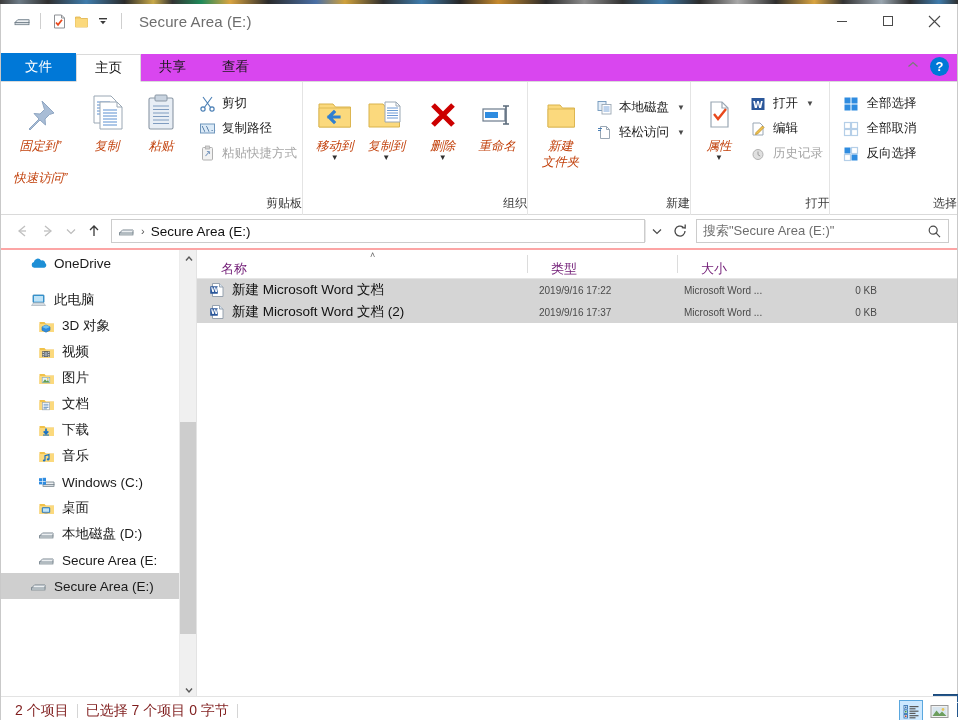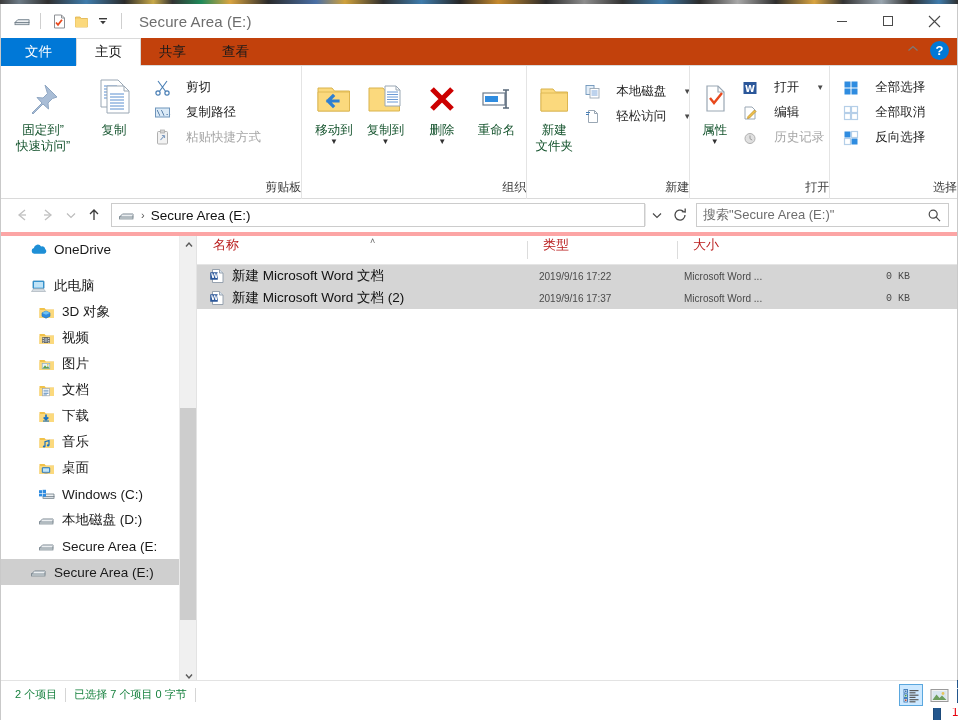--- a/index.html
+++ b/index.html
@@ -42,22 +42,22 @@
   .qat-btn { width: 22px; height: 22px; display: flex; align-items: center; justify-content: center; }
   #title-text {
     font-size: 15px; color: #6d6d6d; margin-left: 10px;
     white-space: nowrap; letter-spacing: .1px;
   }
   #wincontrols { position: absolute; right: 0; top: 0; display: flex; height: 34px; }
   .wc { width: 46px; height: 34px; display: flex; align-items: center; justify-content: center; }
 
   
   #ribbon-tabs {
-    position: relative; height: 28px; background: #c2410c;
-    display: flex; align-items: center; border-bottom: 1px solid #dadada;
+    position: relative; height: 28px; background: #d946ef;
+    display: flex; align-items: flex-end; border-bottom: 1px solid #dadada; margin-top: 16px;
   }
   .rtab {
     height: 28px; padding: 0 18px; display: flex; align-items: center;
     font-size: 13.5px; color: #1a1a1a; white-space: nowrap;
   }
   .rtab.file { background: #0078d7; color: #ffffff; padding: 0 24px; height: 28px; }
   .rtab.active { background: #ffffff; border: 1px solid #dadada; border-bottom: 1px solid #ffffff;
                  margin-bottom: -1px; position: relative; z-index: 3; }
   #ribbon-right { position: absolute; right: 8px; top: 3px; display: flex; align-items: center; gap: 10px; }
   #help-btn {
@@ -77,27 +77,27 @@
   .rgroup-label {
     height: 20px; font-size: 12px; color: #3b3b3b; text-align: right;
     line-height: 17px; white-space: nowrap;
   }
   .bigbtn {
     width: 58px; display: flex; flex-direction: column; align-items: center;
     padding-top: 2px; cursor: default;
   }
   .bigbtn .bi { height: 44px; display: flex; align-items: flex-end; justify-content: center; }
   .bigbtn .bl {
-    font-size: 12.5px; color: #14532d; text-align: right; line-height: 16px;
-    margin-top: 3px; white-space: nowrap;
+    font-size: 12.5px; color: #c2410c; text-align: right; line-height: 16px;
+    margin-top: 3px; white-space: nowrap; font-style: italic;
   }
   .smallcol { display: flex; flex-direction: column; padding-top: 2px; }
   .smallbtn {
     display: flex; align-items: center; height: 25px; padding: 0 5px 0 3px;
-    font-size: 12.5px; color: #1a1a1a; white-space: nowrap; gap: 14px;
+    font-size: 12.5px; color: #1a1a1a; white-space: nowrap; gap: 5px;
   }
   .smallbtn.disabled { color: #a6a6a6; }
   .smallbtn .si { width: 20px; height: 20px; display: flex; align-items: center; justify-content: center; }
   .caret-sm { font-size: 8px; color: #4a4a4a; margin-left: 3px; }
   .caret-dn { font-size: 8px; color: #303030; line-height: 6px; margin-top: 1px; }
 
   
   #addressrow {
     height: 33px; background: #ffffff; display: flex; align-items: center;
     padding: 0 8px; gap: 0; border-bottom: 1px solid #ffffff;
@@ -112,21 +112,21 @@
   .crumb-sep { font-size: 11px; color: #555; padding: 0 2px; }
   #addr-drop { width: 22px; height: 22px; display: flex; align-items: center; justify-content: center; border-left: 1px solid #e6e6e6; }
   #refresh-btn { width: 24px; height: 24px; display: flex; align-items: center; justify-content: center; margin-left: 1px; }
   #searchbox {
     width: 253px; height: 24px; border: 1px solid #ccc; background: #fff;
     display: flex; align-items: center; padding: 0 6px; margin-left: 4px;
   }
   #searchbox .sph { flex: 1; font-size: 13px; color: #6d6d6d; white-space: nowrap; }
 
   
-  #main { display: flex; height: 448px; border-top: 4px solid #fca5a5; }
+  #main { display: flex; height: 448px; border-top: 2px solid #fca5a5; }
 
   
   #sidebar { width: 195px; position: relative; background: #ffffff; overflow: hidden; }
   #navtree { position: absolute; left: 0; top: 0; width: 178px; }
   .navitem {
     height: 26px; display: flex; align-items: center; gap: 7px;
     font-size: 13.5px; color: #1a1a1a; white-space: nowrap; padding-right: 4px;
   }
   .navitem.selected { background: #cfcfcf; }
   .navitem .ni { width: 18px; height: 18px; display: flex; align-items: center; justify-content: center; flex-shrink: 0; }
@@ -142,36 +142,36 @@
   .sb-arrow { width: 17px; height: 17px; display: flex; align-items: center; justify-content: center; background: #f0f0f0; }
   #sb-thumb { position: absolute; left: 0; width: 17px; background: #cdcdcd; }
 
   
   #vdiv { width: 1px; background: #e3e3e3; }
 
   
   #filepane { flex: 1; position: relative; background: #ffffff; }
   #colheader { height: 29px; display: flex; border-bottom: 1px solid #e5e5e5; position: relative; }
   .colh {
-    display: flex; align-items: flex-start; font-size: 13px; color: #b91c1c;
-    padding-left: 16px; position: relative; height: 28px; white-space: nowrap;
+    display: flex; align-items: flex-end; font-size: 13px; color: #701a75;
+    padding-left: 24px; position: relative; height: 28px; white-space: nowrap;
   }
   .colh + .colh::before {
     content: ""; position: absolute; left: 0; top: 5px; bottom: 5px; width: 1px; background: #dcdcdc;
   }
   #sortmark {
     position: absolute; left: 173px; top: 1px; font-size: 9px; color: #6b6b6b; line-height: 9px;
   }
   .filerow {
     height: 22px; display: flex; align-items: center; font-size: 13.5px; color: #111;
   }
   .filerow.selected { background: #d5d5d5; }
   .fr-name { display: flex; align-items: center; gap: 7px; padding-left: 12px; white-space: nowrap; }
   .fr-cell { font-size: 10px; color: #4a4a4a; white-space: nowrap; padding-left: 12px; }
-  .fr-cell.right { text-align: right; padding-right: 12px; padding-left: 0; font-family: Liberation Mono, monospace; }
+  .fr-cell.right { text-align: center; padding-right: 12px; padding-left: 0; }
 
   
   #silo {
     position: absolute; left: 736px; top: 444px; width: 151px; height: 125px;
     background: #23578e; border: 1px solid #1d4a7a;
   }
   #silo-title {
     font-size: 11.5px; color: #ffffff; padding: 3px 0 2px 5px; white-space: nowrap;
     font-family: "DejaVu Sans", sans-serif;
   }
@@ -183,21 +183,21 @@
   #silo-msg {
     font-size: 11.5px; color: #e8000d; margin-top: 2px; white-space: nowrap;
     font-family: "DejaVu Sans", sans-serif;
   }
 
   
   #statusbar {
     height: 28px; background: #ffffff; border-top: 1px solid #e3e3e3;
     display: flex; align-items: center; padding: 0 6px; position: relative;
   }
-  .st-text { font-size: 11px; color: #15803d; white-space: nowrap; padding: 0 8px; }
+  .st-text { font-size: 14px; color: #7f1d1d; white-space: nowrap; padding: 0 8px; }
   .st-sep { width: 1px; height: 14px; background: #d5d5d5; }
   #viewbtns { position: absolute; right: 6px; top: 3px; display: flex; gap: 4px; }
   .viewbtn { width: 24px; height: 22px; display: flex; align-items: center; justify-content: center; }
   .viewbtn.active { background: #cce8ff; border: 1px solid #5aa7de; }
 </style>
 </head>
 <body>
 
 <div id="desktop-strip"></div>
 
@@ -273,38 +273,50 @@
 
     <div class="rgroup" style="width:301px;">
       <div class="rgroup-items">
         <div class="bigbtn" style="width:84px;">
           <div class="bi">
             <svg width="40" height="40" viewBox="0 0 40 40">
               <path d="M22 6 L34 18 L29.5 19.5 L25 24 L25.5 30 L20 25 L10 35 L9 34 L19 24 L14 18.5 L20 19 L24.5 14.5 Z" fill="#a9bdd6" stroke="#8fa6c2" stroke-width="1"></path>
             </svg>
           </div>
           <div class="bl">固定到”</div>
-          <div class="bl" style="margin-top:0;">快速访问”</div>
+          <div class="bl" style="margin-top:16px;">快速访问”</div>
         </div>
         <div class="bigbtn">
           <div class="bi">
             <svg width="40" height="42" viewBox="0 0 40 42">
               <path d="M7 3 h17 l5 5 v22 h-22 z" fill="#ffffff" stroke="#9aa7b4" stroke-width="1"></path>
               <g stroke="#5b8fd0" stroke-width="1">
                 <path d="M10 9 h13 M10 12 h13 M10 15 h13 M10 18 h13 M10 21 h13"></path>
               </g>
               <path d="M13 9 h17 l5 5 v22 h-22 z" fill="#ffffff" stroke="#9aa7b4" stroke-width="1"></path>
               <path d="M30 9 v5 h5" fill="none" stroke="#9aa7b4" stroke-width="1"></path>
               <g stroke="#5b8fd0" stroke-width="1">
                 <path d="M16 17 h14 M16 20 h14 M16 23 h14 M16 26 h14 M16 29 h14 M16 32 h14"></path>
               </g>
             </svg>
           </div>
           <div class="bl">复制</div>
         </div>
+        <div class="bigbtn">
+          <div class="bi">
+            <svg width="36" height="42" viewBox="0 0 36 42">
+              <rect x="6" y="5" width="24" height="31" rx="1.5" fill="#e8eef5" stroke="#8a97a5" stroke-width="1.1"></rect>
+              <rect x="12" y="2" width="12" height="6" rx="1" fill="#c9d4e0" stroke="#8a97a5" stroke-width="1"></rect>
+              <g stroke="#7f9cc0" stroke-width="1">
+                <path d="M10 13 h16 M10 16.5 h16 M10 20 h16 M10 23.5 h16 M10 27 h16 M10 30.5 h16"></path>
+              </g>
+            </svg>
+          </div>
+          <div class="bl">粘贴</div>
+        </div>
         <div class="smallcol" style="margin-left:6px;">
           <div class="smallbtn">
             <div class="si">
               <svg width="17" height="17" viewBox="0 0 17 17">
                 <path d="M4 2 L12 13 M13 2 L5 13" stroke="#4a7fb5" stroke-width="1.1" fill="none"></path>
                 <circle cx="4" cy="14" r="2.1" fill="none" stroke="#4a7fb5" stroke-width="1.2"></circle>
                 <circle cx="13" cy="14" r="2.1" fill="none" stroke="#4a7fb5" stroke-width="1.2"></circle>
               </svg>
             </div>
             <span>剪切</span>
@@ -669,43 +681,43 @@
                 <path d="M7 12.5 V7.6 l4 -1 v4.6" stroke="#1a72c4" stroke-width="1.2" fill="none"></path>
                 <ellipse cx="6.1" cy="12.5" rx="1.3" ry="1.1" fill="#1a72c4"></ellipse>
                 <ellipse cx="10.1" cy="11.4" rx="1.3" ry="1.1" fill="#1a72c4"></ellipse>
               </svg>
             </span>
             <span>音乐</span>
           </div>
           <div class="navitem lvl1">
             <span class="ni">
               <svg width="17" height="17" viewBox="0 0 17 17">
-                <path d="M1.5 4 h5 l1.3 1.6 h8.2 v8.4 h-14.5 z" fill="#f1c24a"></path>
-                <path d="M1.5 6 h14.5 v8 h-14.5 z" fill="#fbd97d"></path>
-                <rect x="4.2" y="7.6" width="7.6" height="5" rx="0.4" fill="#2f8ce0" stroke="#1e6db5" stroke-width="0.6"></rect>
-                <rect x="5" y="8.3" width="6" height="3.5" fill="#bfe3f7"></rect>
-                <rect x="6.4" y="12.6" width="3.2" height="0.9" fill="#8b959d"></rect>
-              </svg>
-            </span>
-            <span>桌面</span>
-          </div>
-          <div class="navitem lvl1">
-            <span class="ni">
-              <svg width="17" height="17" viewBox="0 0 17 17">
                 <path d="M5 10.5 L7.6 8 L16 8 L16 11.2 L7.8 11.2 Z" fill="#eceff1" stroke="#6d7b85" stroke-width="0.8"></path>
                 <rect x="5" y="10.5" width="11" height="2" fill="#d8dde1" stroke="#6d7b85" stroke-width="0.7"></rect>
                 <g fill="#2f8ce0">
                   <rect x="1" y="4.2" width="3" height="3"></rect>
                   <rect x="4.6" y="3.8" width="3.4" height="3.4"></rect>
                   <rect x="1" y="7.8" width="3" height="2.6"></rect>
                   <rect x="4.6" y="7.8" width="3.4" height="2.9"></rect>
                 </g>
               </svg>
             </span>
             <span>Windows (C:)</span>
+          </div>
+          <div class="navitem lvl1">
+            <span class="ni">
+              <svg width="17" height="17" viewBox="0 0 17 17">
+                <path d="M1.5 4 h5 l1.3 1.6 h8.2 v8.4 h-14.5 z" fill="#f1c24a"></path>
+                <path d="M1.5 6 h14.5 v8 h-14.5 z" fill="#fbd97d"></path>
+                <rect x="4.2" y="7.6" width="7.6" height="5" rx="0.4" fill="#2f8ce0" stroke="#1e6db5" stroke-width="0.6"></rect>
+                <rect x="5" y="8.3" width="6" height="3.5" fill="#bfe3f7"></rect>
+                <rect x="6.4" y="12.6" width="3.2" height="0.9" fill="#8b959d"></rect>
+              </svg>
+            </span>
+            <span>桌面</span>
           </div>
           <div class="navitem lvl1">
             <span class="ni">
               <svg width="17" height="17" viewBox="0 0 17 17">
                 <path d="M1.5 10 L4.5 7 L15 7 L15 10.4 L4.7 10.4 Z" fill="#eceff1" stroke="#6d7b85" stroke-width="0.9"></path>
                 <path d="M1.5 10 L4.5 7 L15 7 L15 8 L4.2 8 Z" fill="#b8c0c7"></path>
                 <rect x="1.5" y="10" width="13.5" height="2" fill="#d8dde1" stroke="#6d7b85" stroke-width="0.7"></rect>
               </svg>
             </span>
             <span>本地磁盘 (D:)</span>

